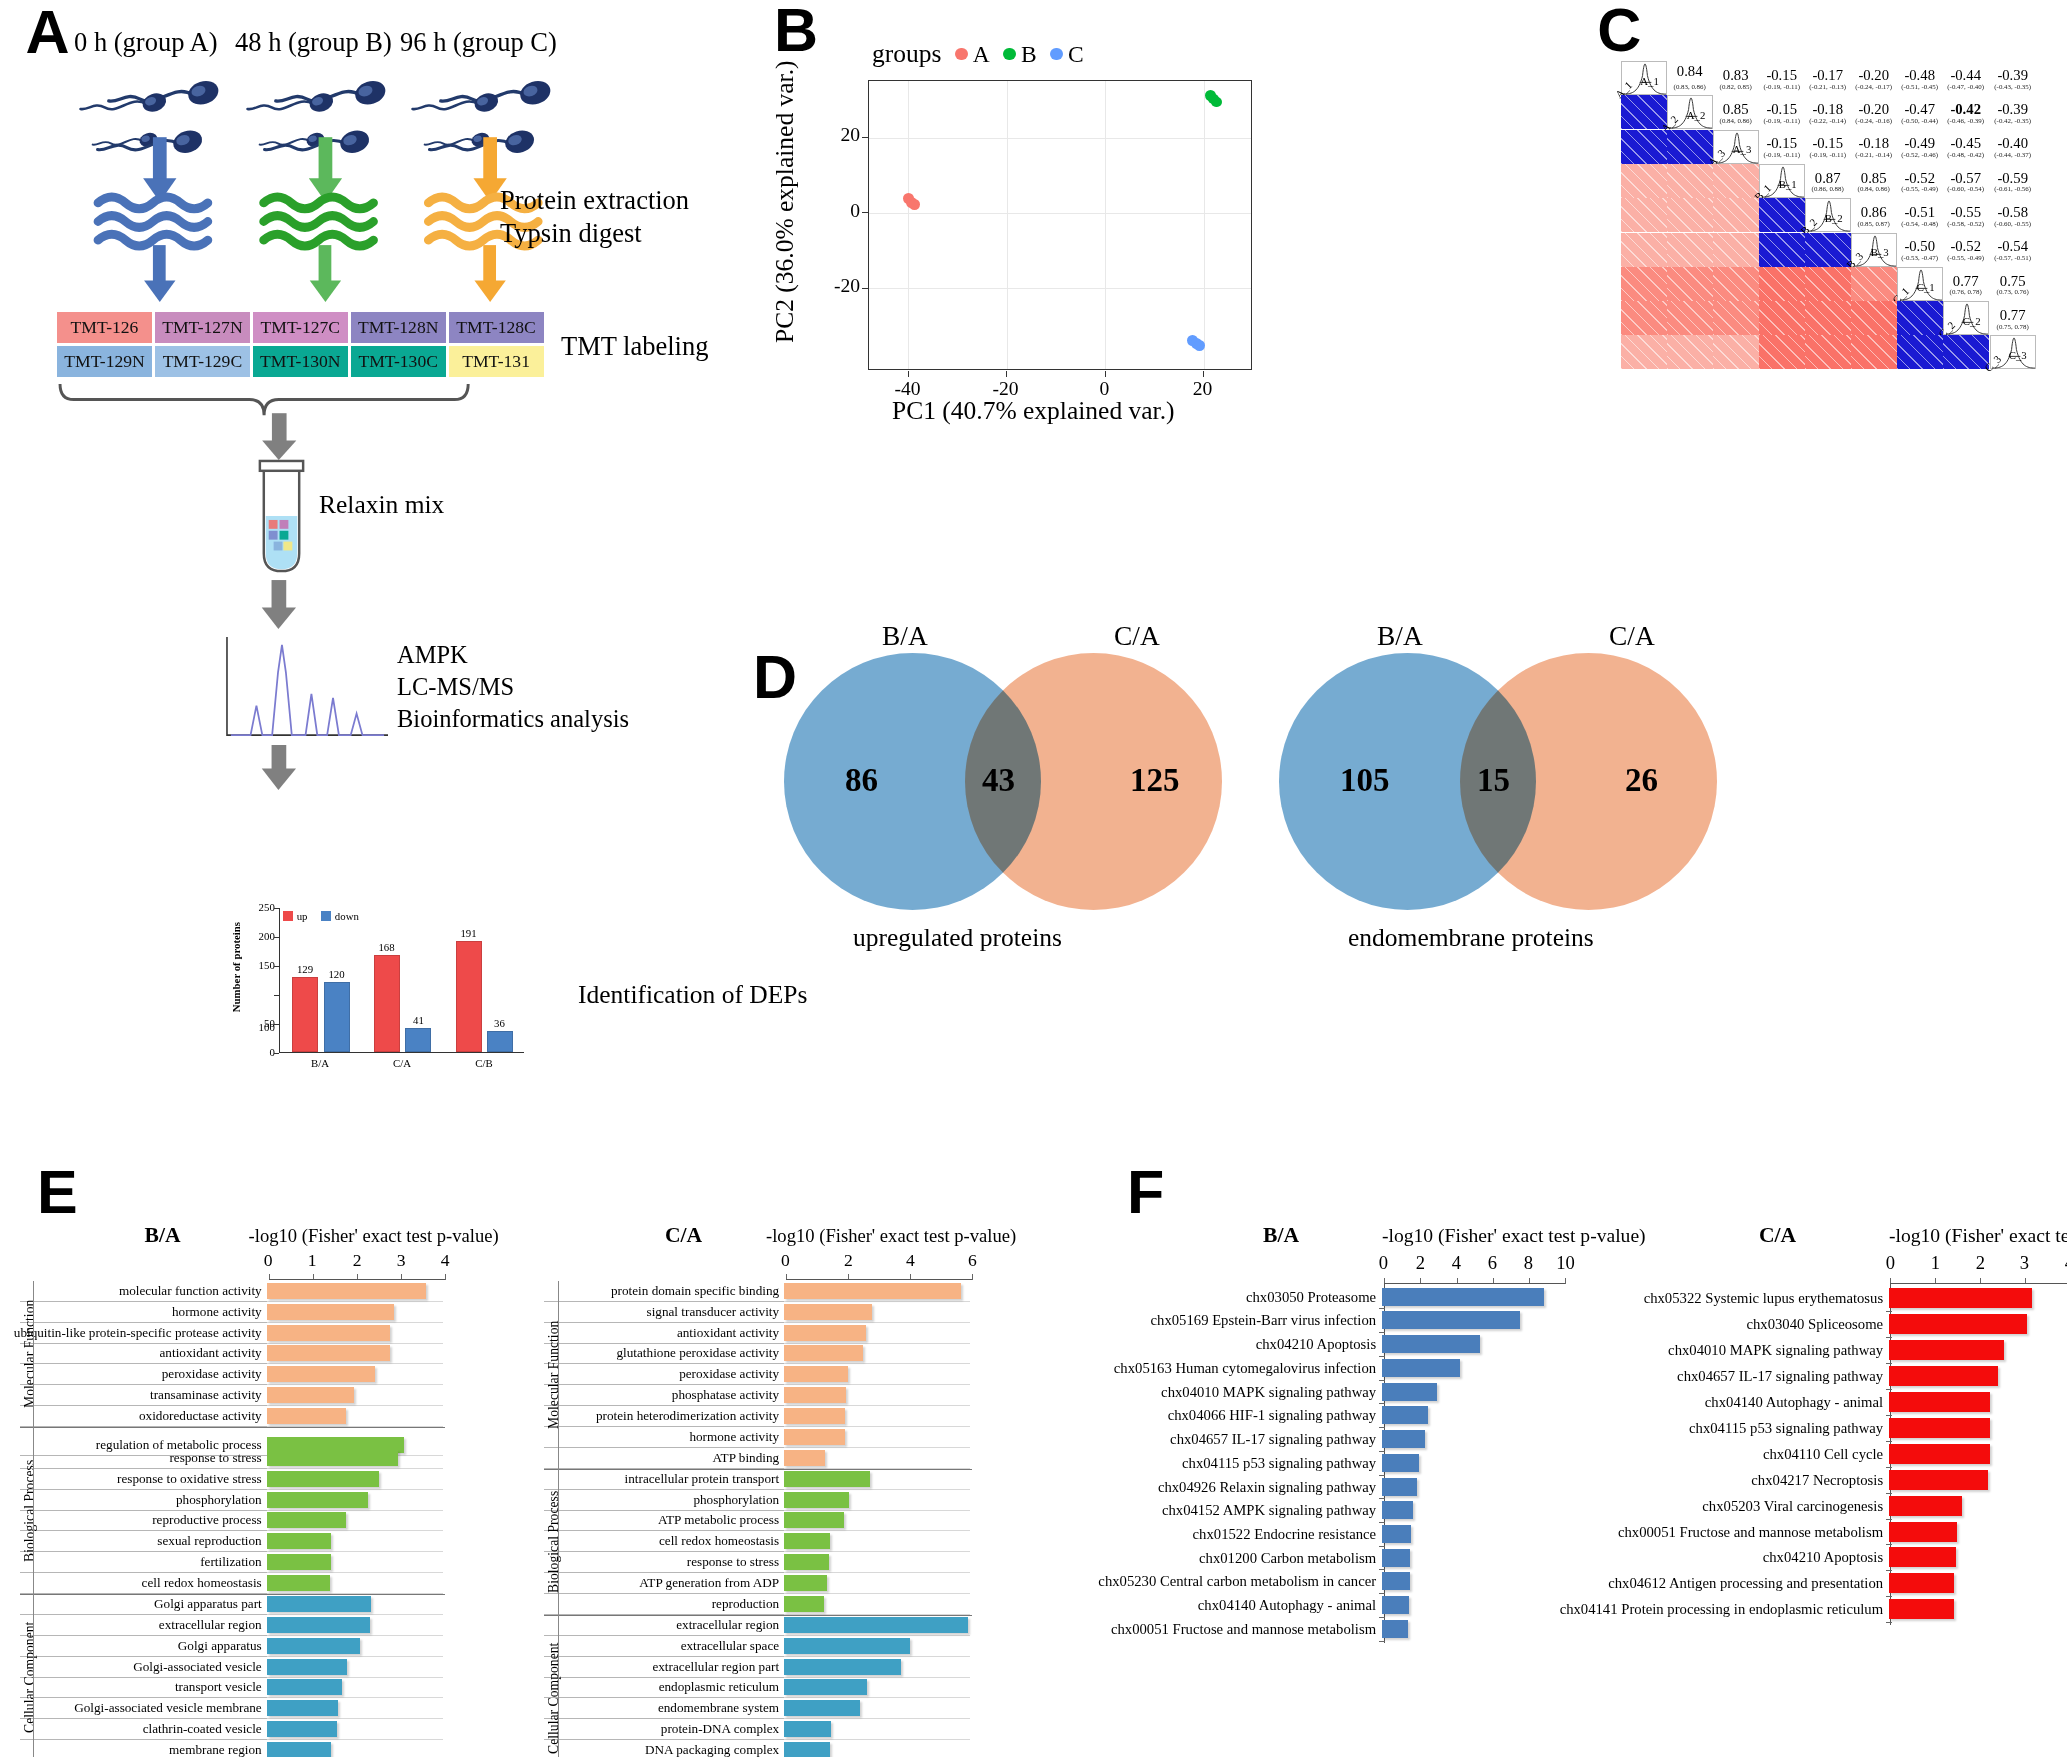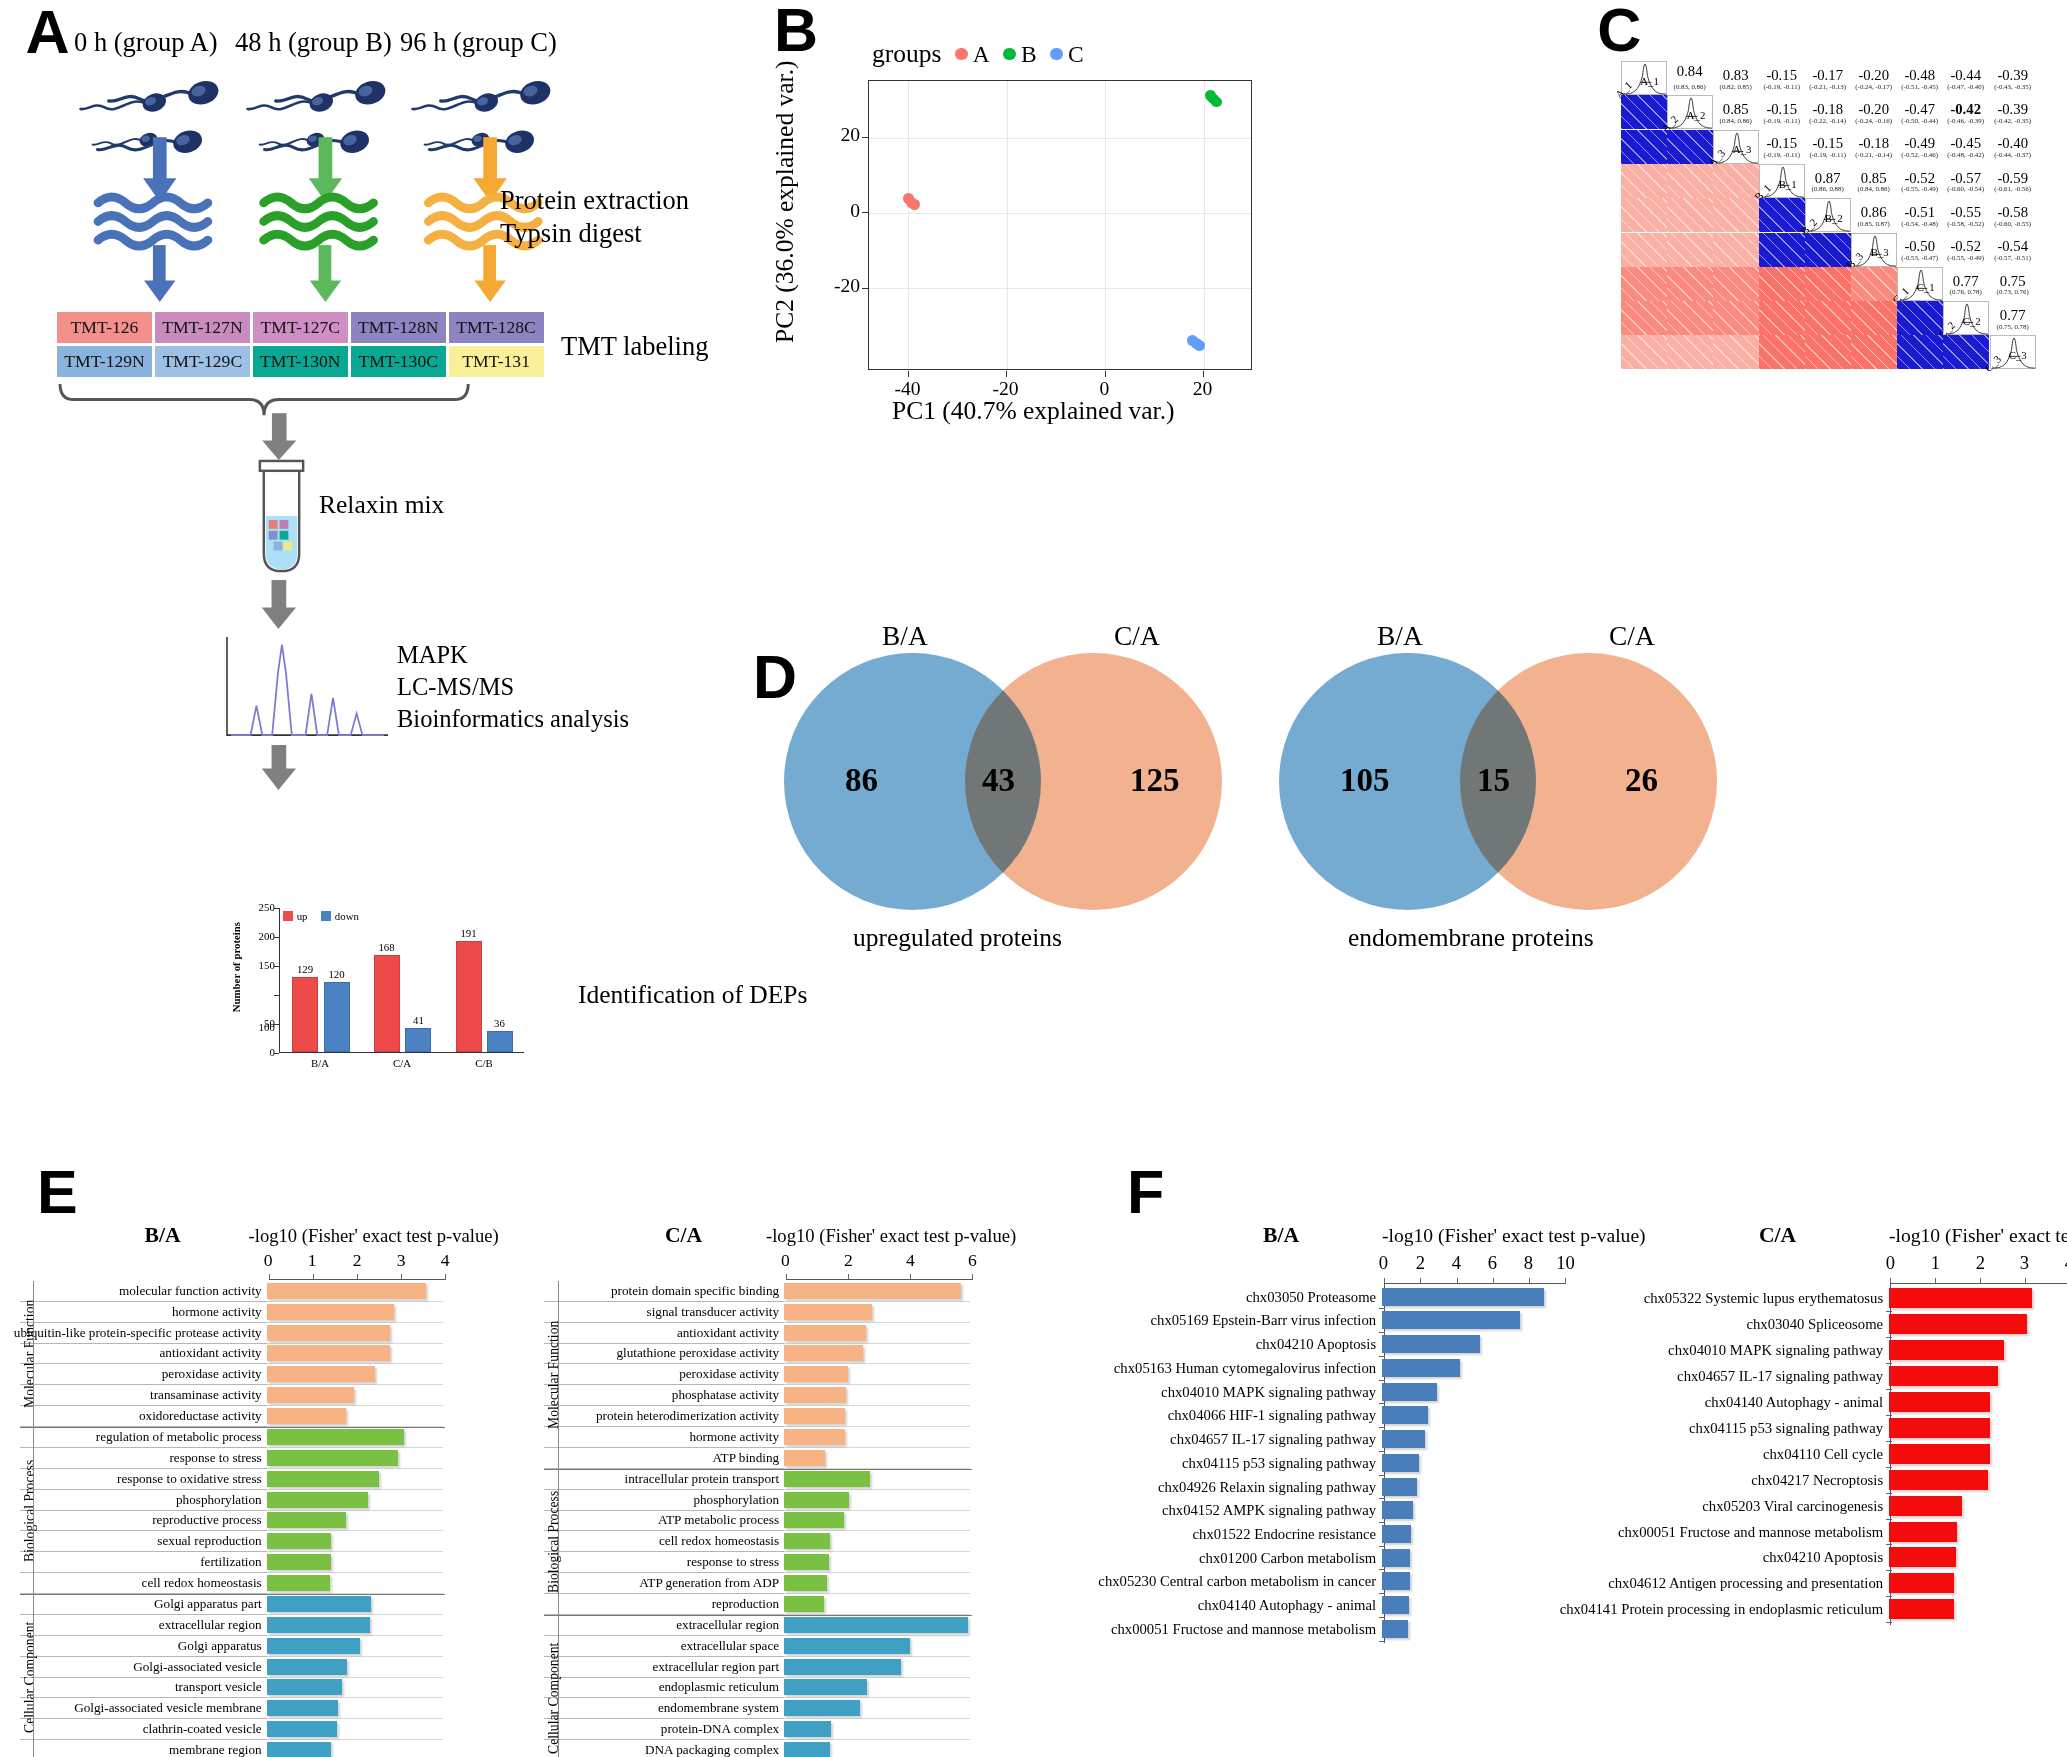--- a/index.html
+++ b/index.html
@@ -252,21 +252,21 @@
         <polygon points="267,28 302,28 284,50"></polygon>
       </g>
   </svg>
 
   <svg style="position:absolute;left:221px;top:633px;width:172px;height:108px;" viewBox="0 0 175 110">
     <path d="M6,4 L6,104 L170,104" fill="none" stroke="#333" stroke-width="1.6"></path>
     <path d="M10,104 L30,104 L36,74 L42,104 L52,104 L58,40 L62,12 L66,40 L72,104 L86,104 L92,62 L98,104 L108,104 L114,66 L120,104 L132,104 L138,82 L144,104 L166,104" fill="none" stroke="#7b7bd0" stroke-width="1.8"></path>
   </svg>
   <div class="hplc-label" style="left:397px;top:639px;">
 
-    <div>MAPK</div>
+    <div>AMPK</div>
     <div>LC-MS/MS</div>
     <div>Bioinformatics analysis</div>
   </div>
 
   <svg style="position:absolute;left:0;top:745px;width:745px;height:49px;" viewBox="0 0 760 50" width="745" height="49">
     <g fill="#808080">
         <rect x="277" y="0" width="15" height="26"></rect>
         <polygon points="267,24 302,24 284,46"></polygon>
       </g>
   </svg>
@@ -644,21 +644,21 @@
     </div>
     <div class="go-row" style="position:absolute;left:0;top:183px;width:425px;height:21px;">
       <div class="go-row-label" style="width:247px;height:21px;">oxidoreductase activity</div>
       <div class="go-bar-cell" style="width:176px;height:21px;">
         <div class="go-bar" style="width:79px;background:#f7b384;"></div>
       </div>
     </div>
     <div class="go-groupname" style="left:2px;top:58px;height:146px;">Molecular Function</div>
     <div style="position:absolute;left:13.7px;top:58px;width:1px;height:146px;background:#888;"></div>
     <div style="position:absolute;left:0;top:204px;width:425px;height:1.4px;background:#777;"></div>
-    <div class="go-row" style="position:absolute;left:0;top:204px;width:425px;height:21px;">
+    <div class="go-row" style="position:absolute;left:0;top:212px;width:425px;height:21px;">
       <div class="go-row-label" style="width:247px;height:21px;">regulation of metabolic process</div>
       <div class="go-bar-cell" style="width:176px;height:21px;">
         <div class="go-bar" style="width:137px;background:#7ac143;"></div>
       </div>
     </div>
     <div class="go-row" style="position:absolute;left:0;top:225px;width:425px;height:21px;">
       <div class="go-row-label" style="width:247px;height:21px;">response to stress</div>
       <div class="go-bar-cell" style="width:176px;height:21px;">
         <div class="go-bar" style="width:131px;background:#7ac143;"></div>
       </div>

